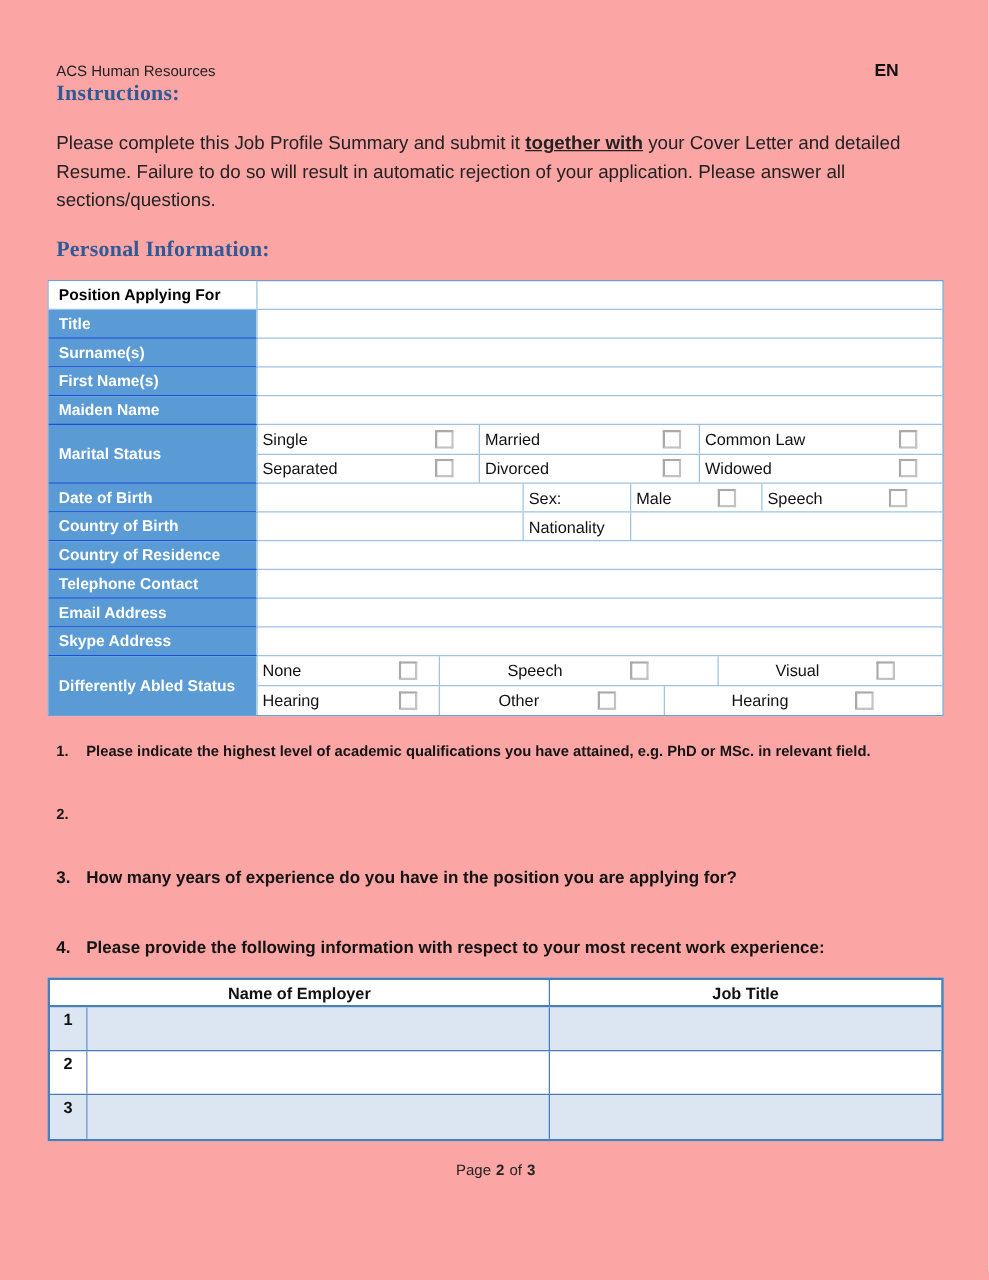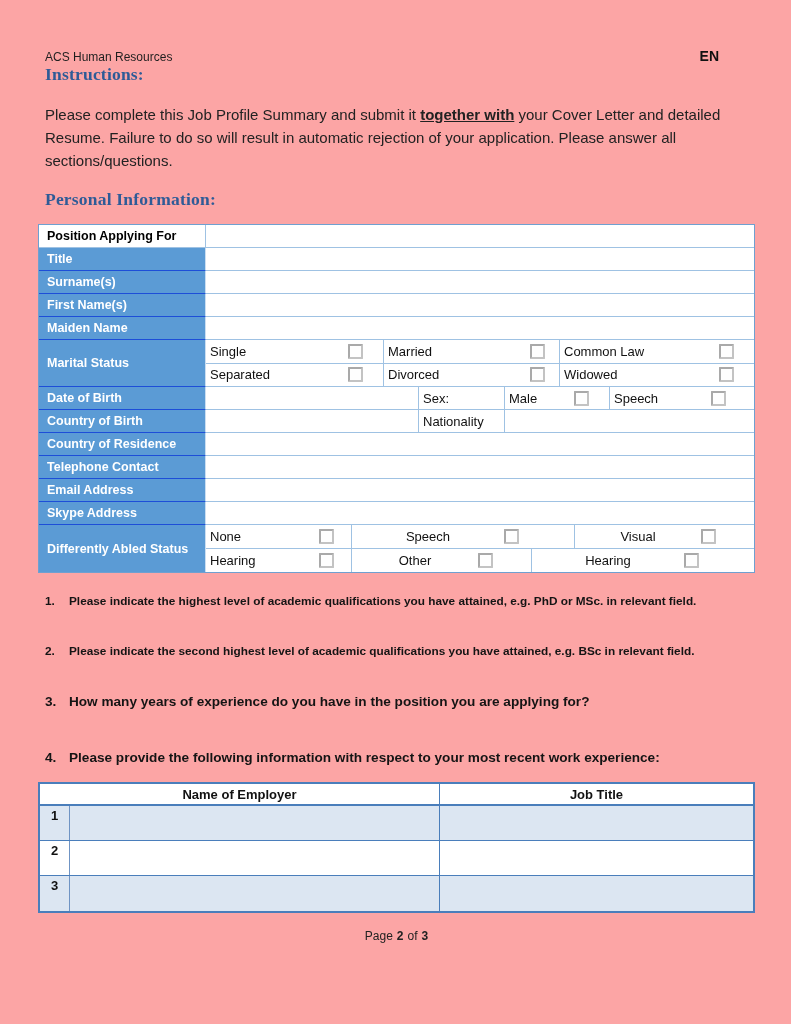--- a/index.html
+++ b/index.html
@@ -275,21 +275,20 @@
 
   </div>
 
   <div class="qitem q-small q1">
     <span class="qnum">1.</span>
     <span class="qtext">Please indicate the highest level of academic qualifications you have attained, e.g. PhD or MSc. in relevant field.</span>
   </div>
 
   <div class="qitem q-small q2">
     <span class="qnum">2.</span>
-    <span class="qtext">Please indicate the second highest level of academic qualifications you have attained, e.g. BSc in relevant field.</span>
   </div>
 
   <div class="qitem q-large q3">
     <span class="qnum">3.</span>
     <span class="qtext">How many years of experience do you have in the position you are applying for?</span>
   </div>
 
   <div class="qitem q-large q4">
     <span class="qnum">4.</span>
     <span class="qtext">Please provide the following information with respect to your most recent work experience:</span>

